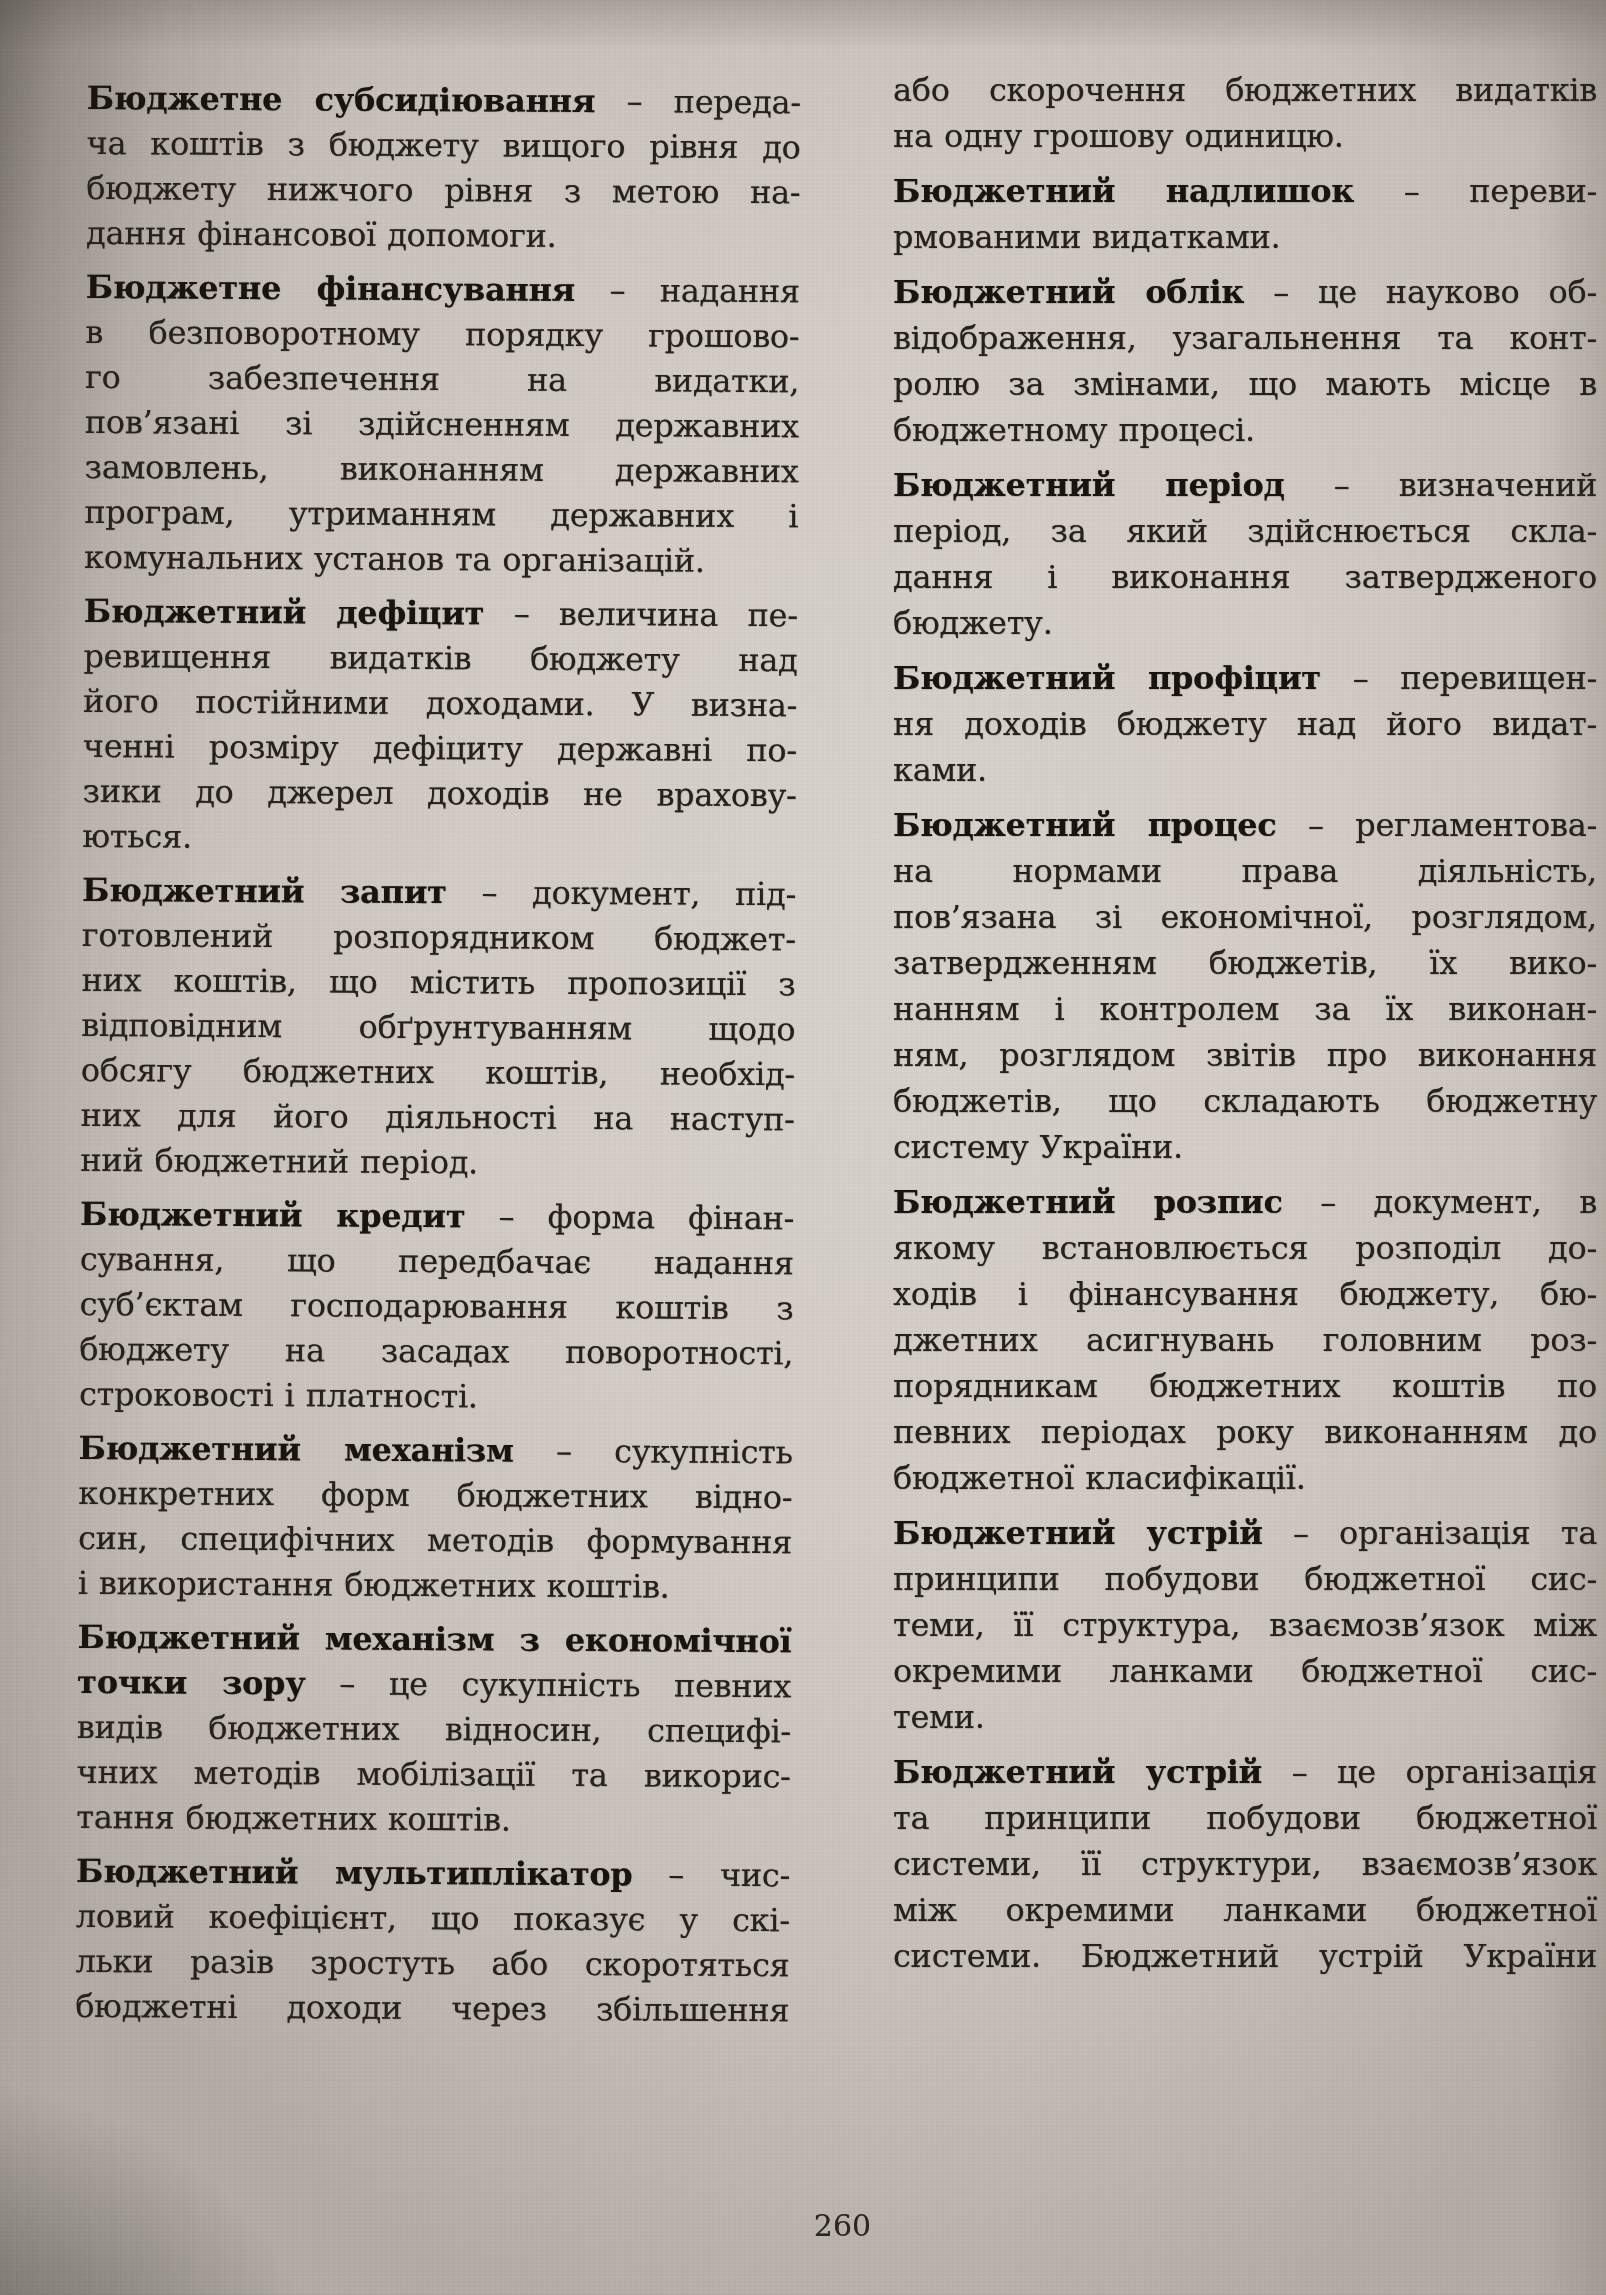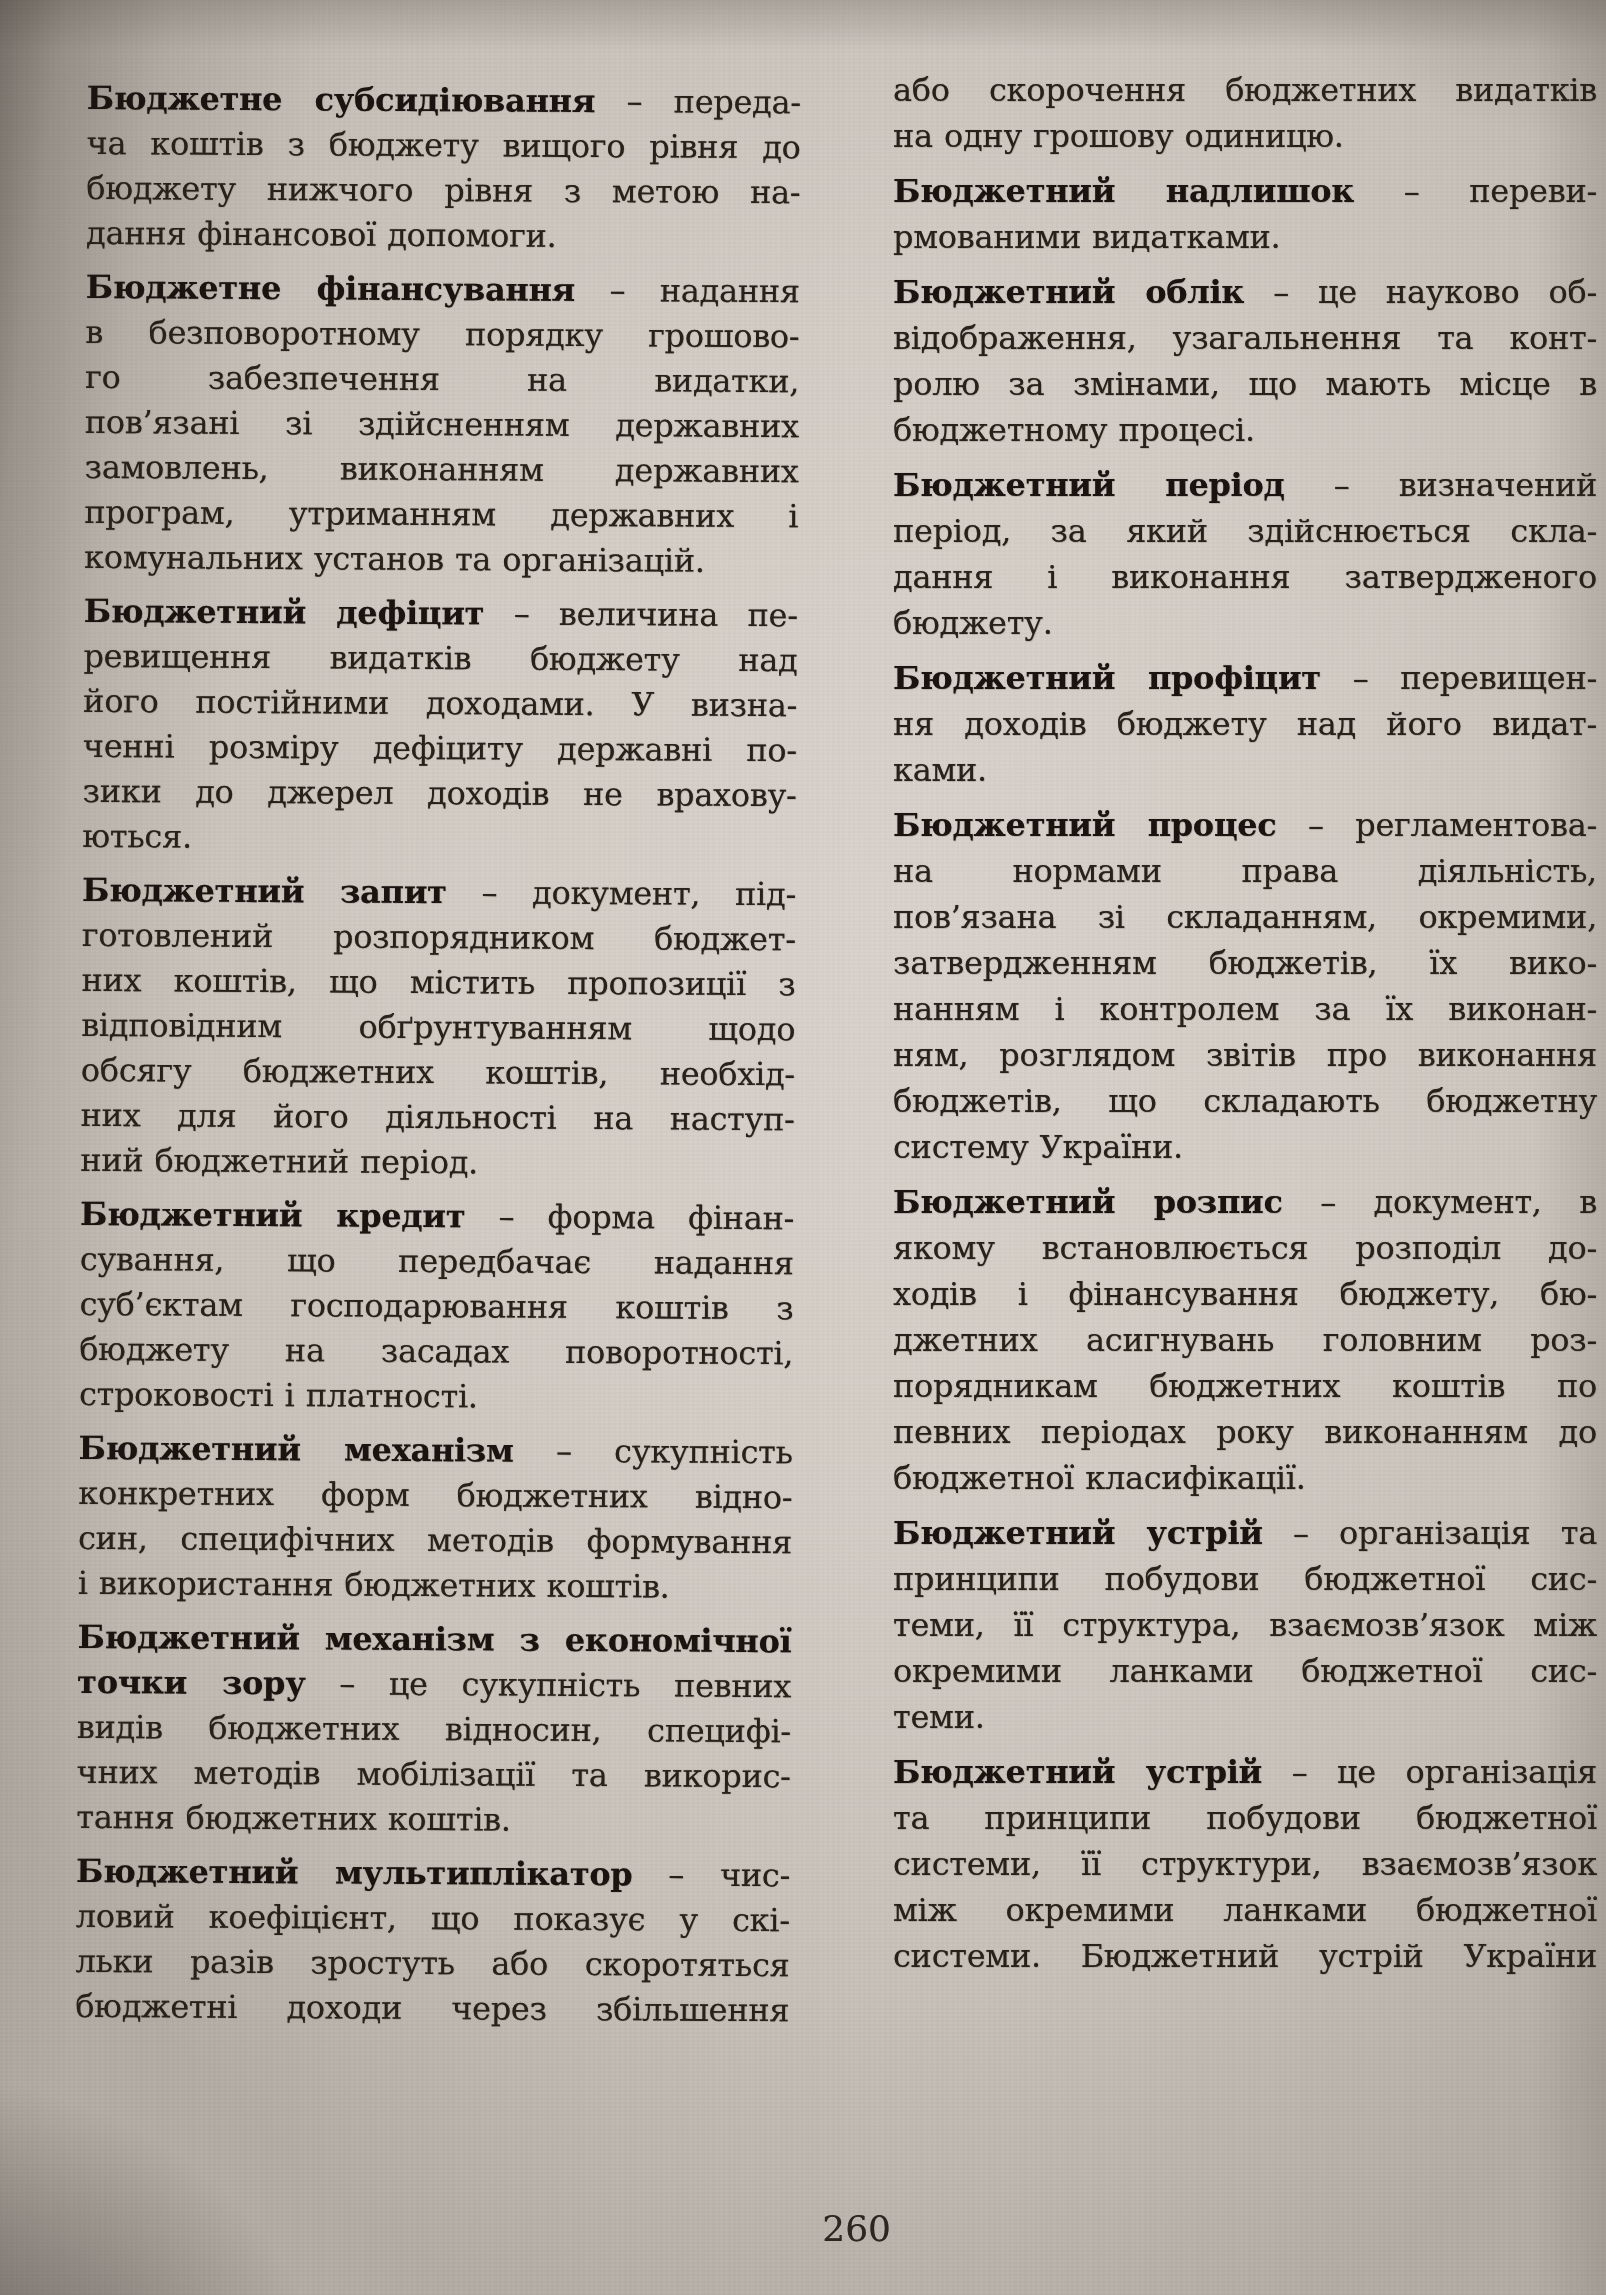--- a/index.html
+++ b/index.html
@@ -59,22 +59,22 @@
   .line{
     text-align:justify;
     text-align-last:justify;
     min-height:1em;
   }
   .line.last{text-align-last:left;}
   b{font-weight:bold;color:#19140f;}
   .pagenum{
     position:absolute;
     left:794px;top:2208px;width:97px;
-    text-align:right;
-    font-size:36px;
+    text-align:center;
+    font-size:30px;
     color:#2b2620;
     text-shadow:0 0 0.6px rgba(43,38,32,0.5);
   }
 </style>
 </head>
 <body>
 
 <div class="page">
   <div class="shade grain"></div>
   <div class="shade shade-top"></div>
@@ -166,21 +166,21 @@
         <div class="line last">бюджету.</div>
       </div>
       <div class="para">
         <div class="line"><b>Бюджетний профіцит</b> – перевищен-</div>
         <div class="line">ня доходів бюджету над його видат-</div>
         <div class="line last">ками.</div>
       </div>
       <div class="para">
         <div class="line"><b>Бюджетний процес</b> – регламентова-</div>
         <div class="line">на нормами права діяльність,</div>
-        <div class="line">пов’язана зі складанням, окремими,</div>
+        <div class="line">пов’язана зі економічної, розглядом,</div>
         <div class="line">затвердженням бюджетів, їх вико-</div>
         <div class="line">нанням і контролем за їх виконан-</div>
         <div class="line">ням, розглядом звітів про виконання</div>
         <div class="line">бюджетів, що складають бюджетну</div>
         <div class="line last">систему України.</div>
       </div>
       <div class="para">
         <div class="line"><b>Бюджетний розпис</b> – документ, в</div>
         <div class="line">якому встановлюється розподіл до-</div>
         <div class="line">ходів і фінансування бюджету, бю-</div>

